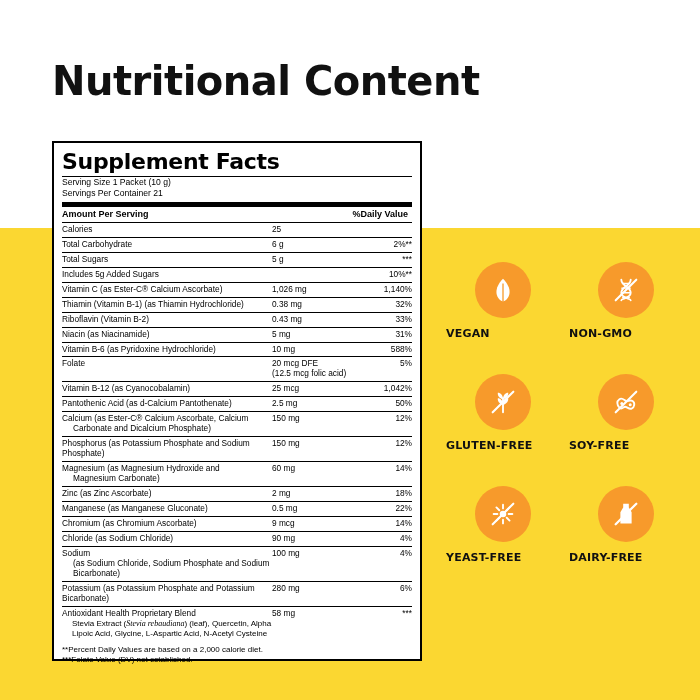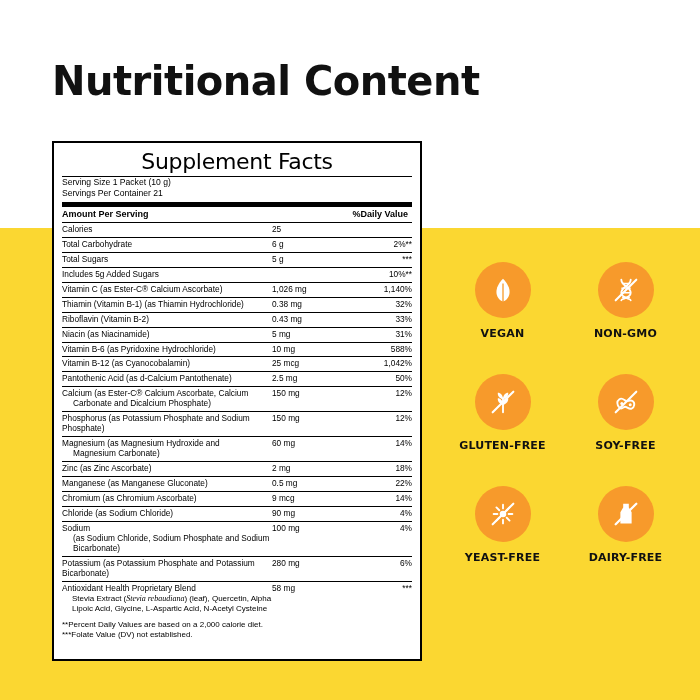--- a/index.html
+++ b/index.html
@@ -42,23 +42,22 @@
     top: 141px;
     width: 370px;
     height: 520px;
     background: #ffffff;
     border: 2px solid #000000;
     padding: 6px 8px 4px 8px;
     font-family: "Liberation Sans", sans-serif;
     color: #000;
   }
   .panel-title {
-    text-align: center;
     font-size: 22px;
-    font-weight: normal;
+    font-weight: bold;
     font-family: "DejaVu Sans", sans-serif;
     letter-spacing: -0.3px;
     line-height: 1.05;
     margin: 1px 0 3px 0;
   }
   .serving-line {
     font-size: 8.6px;
     line-height: 1.28;
   }
   .rule-thick { border-top: 5px solid #000; margin-top: 3px; }
@@ -102,21 +101,21 @@
   .badges {
     position: absolute;
     left: 446px;
     top: 262px;
     width: 236px;
     display: grid;
     grid-template-columns: 1fr 1fr;
     grid-row-gap: 34px;
     grid-column-gap: 10px;
   }
-  .badge { text-align: center; }
+  .badge { }
   .circle {
     width: 56px; height: 56px;
     border-radius: 50%;
     background: #f79a2b;
     margin: 0 auto 9px auto;
     display: flex;
     align-items: center;
     justify-content: center;
   }
   .circle svg { display: block; }
@@ -189,20 +188,25 @@
             <td class="nm"><span>Niacin (as Niacinamide)</span></td>
             <td class="amt"><span>5 mg</span></td>
             <td class="dv">31%</td>
           </tr>
           <tr>
             <td class="nm"><span>Vitamin B-6 (as Pyridoxine Hydrochloride)</span></td>
             <td class="amt"><span>10 mg</span></td>
             <td class="dv">588%</td>
           </tr>
           <tr>
+            <td class="nm"><span>Folate</span></td>
+            <td class="amt"><span>20 mcg DFE</span><span style="display: block;">(12.5 mcg folic acid)</span></td>
+            <td class="dv">5%</td>
+          </tr>
+          <tr>
             <td class="nm"><span>Vitamin B-12 (as Cyanocobalamin)</span></td>
             <td class="amt"><span>25 mcg</span></td>
             <td class="dv">1,042%</td>
           </tr>
           <tr>
             <td class="nm"><span>Pantothenic Acid (as d-Calcium Pantothenate)</span></td>
             <td class="amt"><span>2.5 mg</span></td>
             <td class="dv">50%</td>
           </tr>
           <tr>

